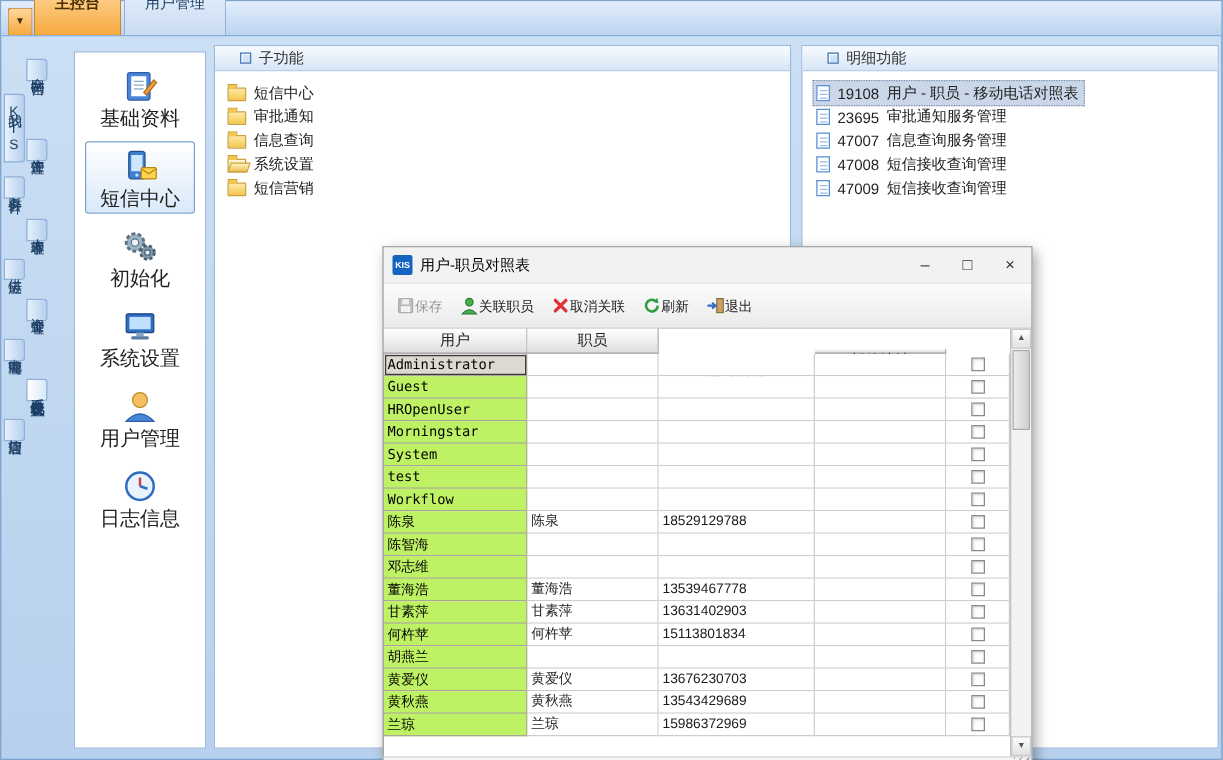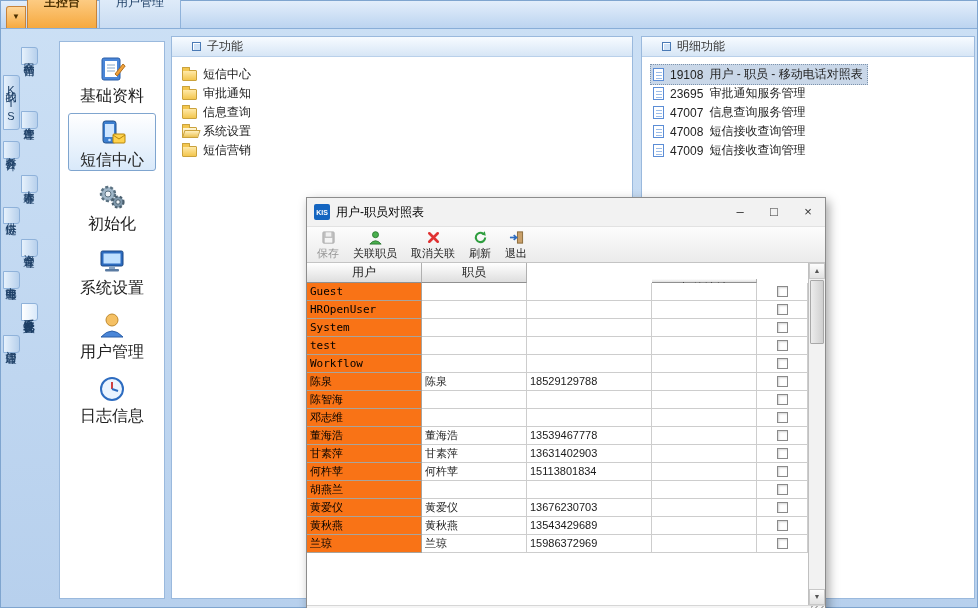--- a/index.html
+++ b/index.html
@@ -64,34 +64,34 @@
   .dlabel { color:#222; }
 
   
   .dialog { position:absolute; left:305px; top:168px; width:520px; height:421px; background:#fff; border:1px solid #8c8c8c; box-shadow:3px 4px 10px rgba(0,0,0,.35); z-index:10; }
   .dlg-titlebar { height:28px; background:#f2f2f2; display:flex; align-items:center; padding-left:7px; }
   .kis-icon { width:16px; height:16px; background:#1465c0; color:#fff; font-size:7px; font-weight:bold; display:flex; align-items:center; justify-content:center; border-radius:2px; margin-right:6px; }
   .dlg-title { font-size:12px; color:#000000; flex:1; }
   .winbtn { width:34px; height:28px; text-align:center; line-height:28px; font-size:13px; color:#333; cursor:pointer; }
 
   .dlg-toolbar { height:37px; display:flex; align-items:center; padding:1px 3px; background:linear-gradient(#fcfcfc,#ebebeb); border-top:1px solid #e2e2e2; border-bottom:1px solid #c4c4c4; }
-  .tbtn { height:34px; min-width:34px; padding:1px 6px 0; display:flex; flex-direction:column; align-items:center; justify-content:center; font-size:11px; color:#222; border:1px solid transparent; border-radius:2px; cursor:pointer; }
+  .tbtn { height:34px; min-width:34px; padding:1px 6px 0; display:flex; flex-direction:row; align-items:center; justify-content:center; font-size:11px; color:#222; border:1px solid transparent; border-radius:2px; cursor:pointer; }
   .tbtn.disabled { opacity:.45; filter:grayscale(1); }
   .tbtn svg { display:block; margin-bottom:1px; }
 
   .grid { position:absolute; top:65px; left:0; right:0; bottom:0; }
   .thead { display:flex; height:20px; }
   .th { background:linear-gradient(#ffffff,#dedede); border-right:1px solid #b0b0b0; border-bottom:1px solid #909090; text-align:center; line-height:19px; font-size:12px; color:#222; cursor:pointer; }
   .th:nth-of-type(1){ width:115px; } .th:nth-of-type(2){ width:105px; }
   .th:nth-of-type(3){ width:125px;margin-top:32px; } .th:nth-of-type(4){ width:105px;margin-top:16px; }
   .th:nth-of-type(5){ width:51px;margin-top:48px; }
   .tbody { position:absolute; top:20px; left:0; right:17px; bottom:12px; overflow:hidden; }
   .trow { display:flex; height:18px; }
   .cell { border-right:1px solid #cdcdcd; border-bottom:1px solid #cdcdcd; font-size:11px; padding:0 3px; line-height:17px; white-space:nowrap; overflow:hidden; background:#fff; }
-  .cell.user { width:115px; background:#f97316; font-family:"DejaVu Sans Mono","Liberation Mono",monospace; border-right:1px solid #a8a49c; border-bottom:1px solid #a8a49c; color:#000; }
+  .cell.user { width:115px; background:#bef264; font-family:"DejaVu Sans Mono","Liberation Mono",monospace; border-right:1px solid #a8a49c; border-bottom:1px solid #a8a49c; color:#000; }
   .cell.user.focused { outline:1px solid #3c3c3c; outline-offset:-2px; background:#ddd9d1; }
   .cell.emp { width:105px; } .cell.phone { width:125px; } .cell.email { width:105px; }
   .cell.sel { width:51px; display:flex; align-items:center; justify-content:center; }
   .cb { width:11px; height:11px; border:1px solid #8a8a8a; background:#fff; box-shadow:inset 1px 1px 2px #d4d4d4; cursor:pointer; }
 
   .sbar { position:absolute; top:0; right:0; width:17px; bottom:12px; background:#f2f2f2; border-left:1px solid #c0c0c0; }
   .sb-btn { height:16px; background:linear-gradient(#fdfdfd,#e2e2e2); border:1px solid #c8c8c8; text-align:center; line-height:14px; font-size:7px; color:#555; cursor:pointer; }
   .sb-down { position:absolute; bottom:0; left:0; right:0; }
   .sb-thumb { position:absolute; top:17px; left:1px; right:1px; height:64px; background:linear-gradient(90deg,#ececec,#cfcfcf); border:1px solid #a8a8a8; border-radius:1px; cursor:grab; }
 
@@ -331,20 +331,29 @@
 
             <div class="th">移动电话</div>
 
             <div class="th">邮件地址</div>
 
             <div class="th">选择</div>
           </div>
 
         <div class="tbody">
 
+            <div class="trow">
+              <div class="cell user focused">Administrator</div>
+              <div class="cell emp"></div>
+              <div class="cell phone"></div>
+              <div class="cell email"></div>
+              <div class="cell sel">
+                <span class="cb"></span>
+              </div>
+            </div>
 
             <div class="trow">
               <div class="cell user">Guest</div>
               <div class="cell emp"></div>
               <div class="cell phone"></div>
               <div class="cell email"></div>
               <div class="cell sel">
                 <span class="cb"></span>
               </div>
             </div>
@@ -352,20 +361,29 @@
             <div class="trow">
               <div class="cell user">HROpenUser</div>
               <div class="cell emp"></div>
               <div class="cell phone"></div>
               <div class="cell email"></div>
               <div class="cell sel">
                 <span class="cb"></span>
               </div>
             </div>
 
+            <div class="trow">
+              <div class="cell user">Morningstar</div>
+              <div class="cell emp"></div>
+              <div class="cell phone"></div>
+              <div class="cell email"></div>
+              <div class="cell sel">
+                <span class="cb"></span>
+              </div>
+            </div>
 
             <div class="trow">
               <div class="cell user">System</div>
               <div class="cell emp"></div>
               <div class="cell phone"></div>
               <div class="cell email"></div>
               <div class="cell sel">
                 <span class="cb"></span>
               </div>
             </div>

